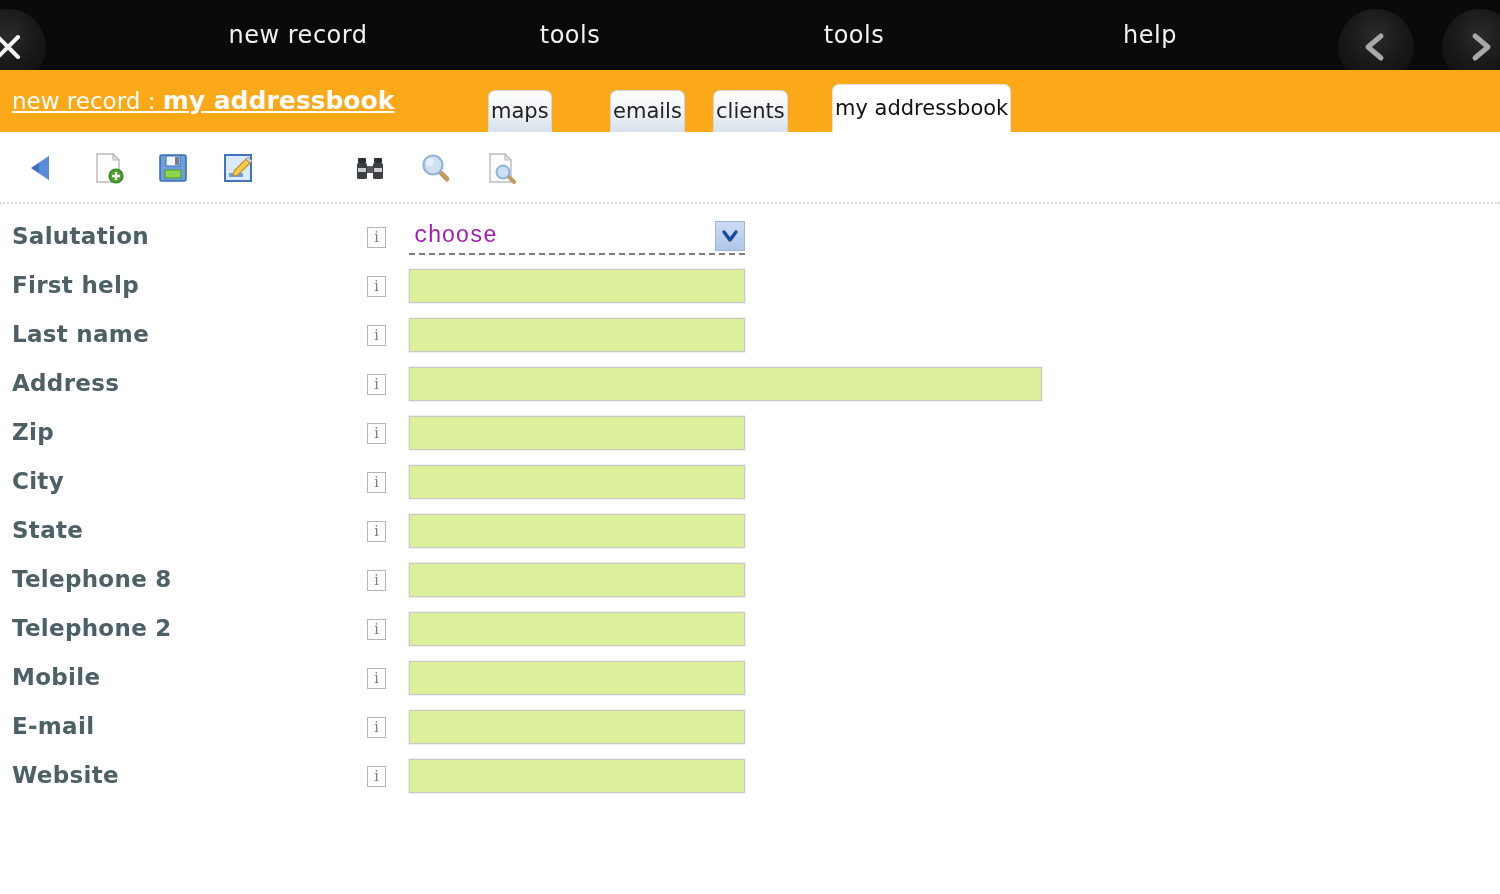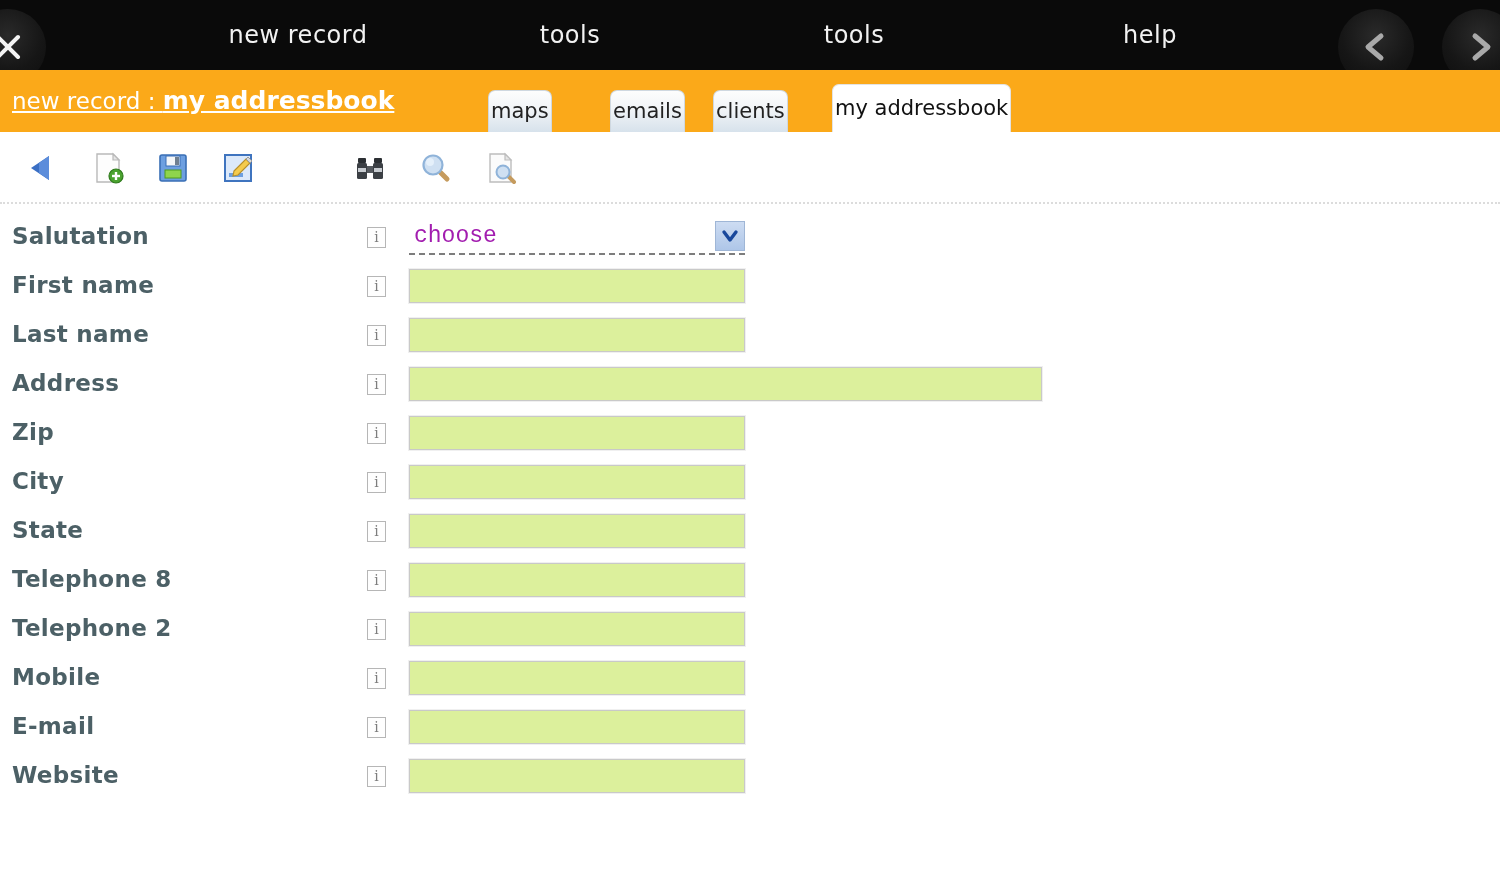--- a/index.html
+++ b/index.html
@@ -263,21 +263,21 @@
         <div class="select-value">choose</div>
         <div class="select-arrow">
           <svg width="20" height="20" viewBox="0 0 20 20">
             <polyline points="4,6 10,14 16,6" fill="none" stroke="#19489c" stroke-width="3.4" stroke-linecap="round" stroke-linejoin="round"></polyline>
           </svg>
         </div>
       </div>
     </div>
 
     <div class="row">
-      <div class="row-label">First name</div>
+      <div class="row-label">First help</div>
       <div class="info-icon">i</div>
       <div class="field"></div>
     </div>
 
     <div class="row">
       <div class="row-label">Last name</div>
       <div class="info-icon">i</div>
       <div class="field"></div>
     </div>
 

